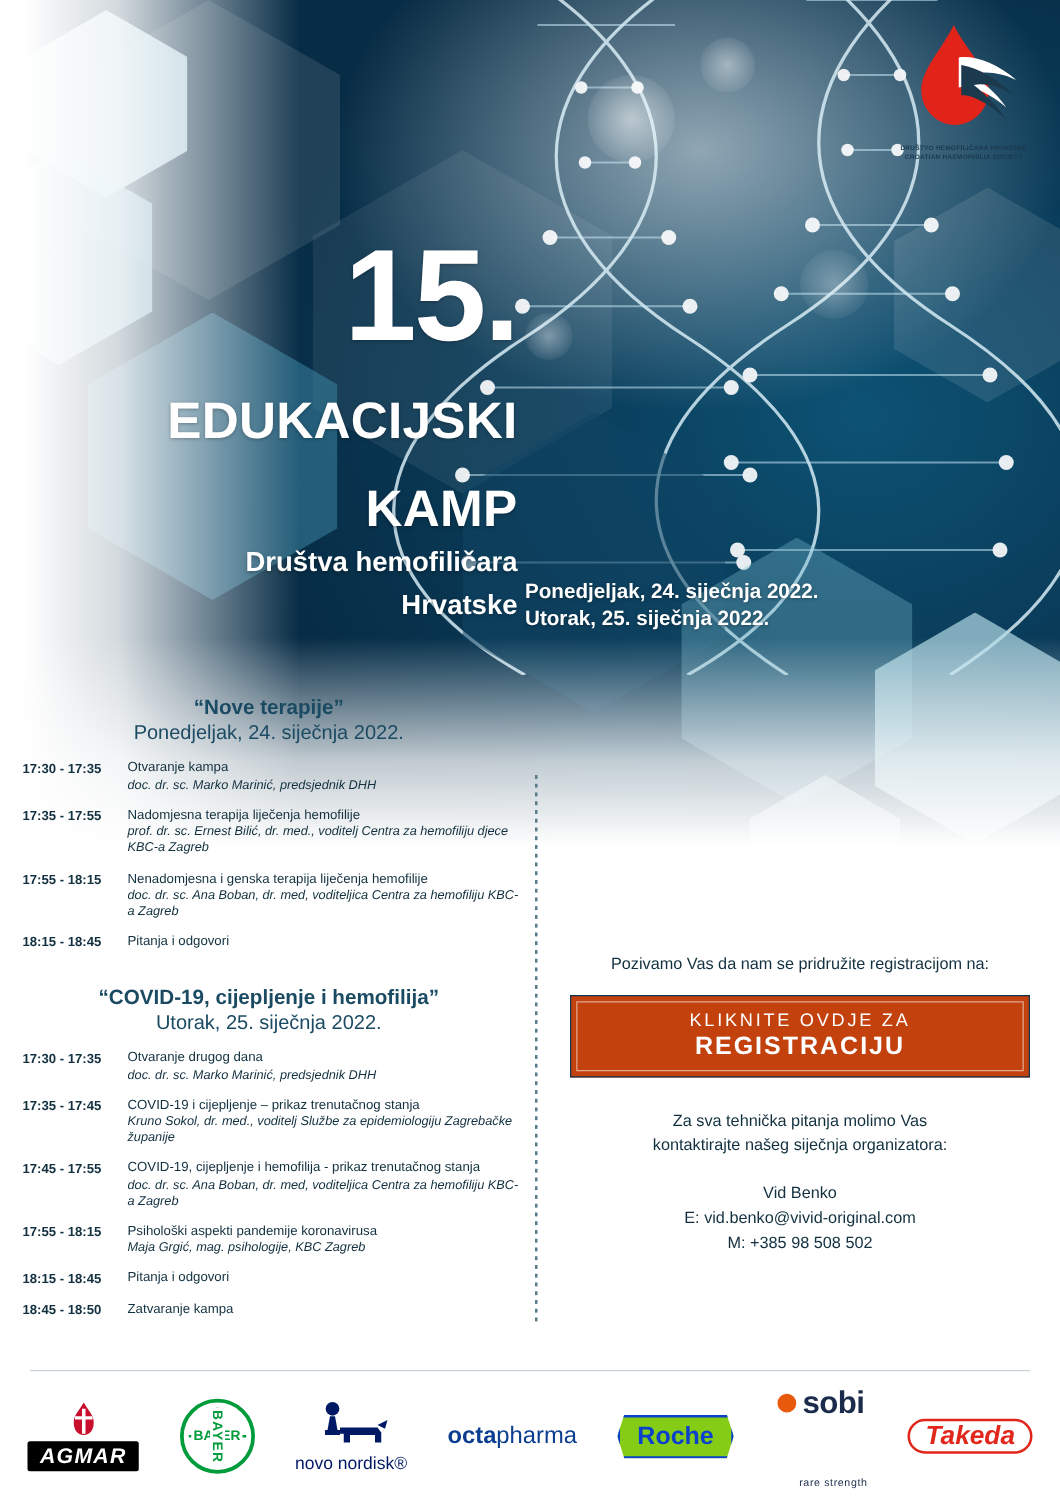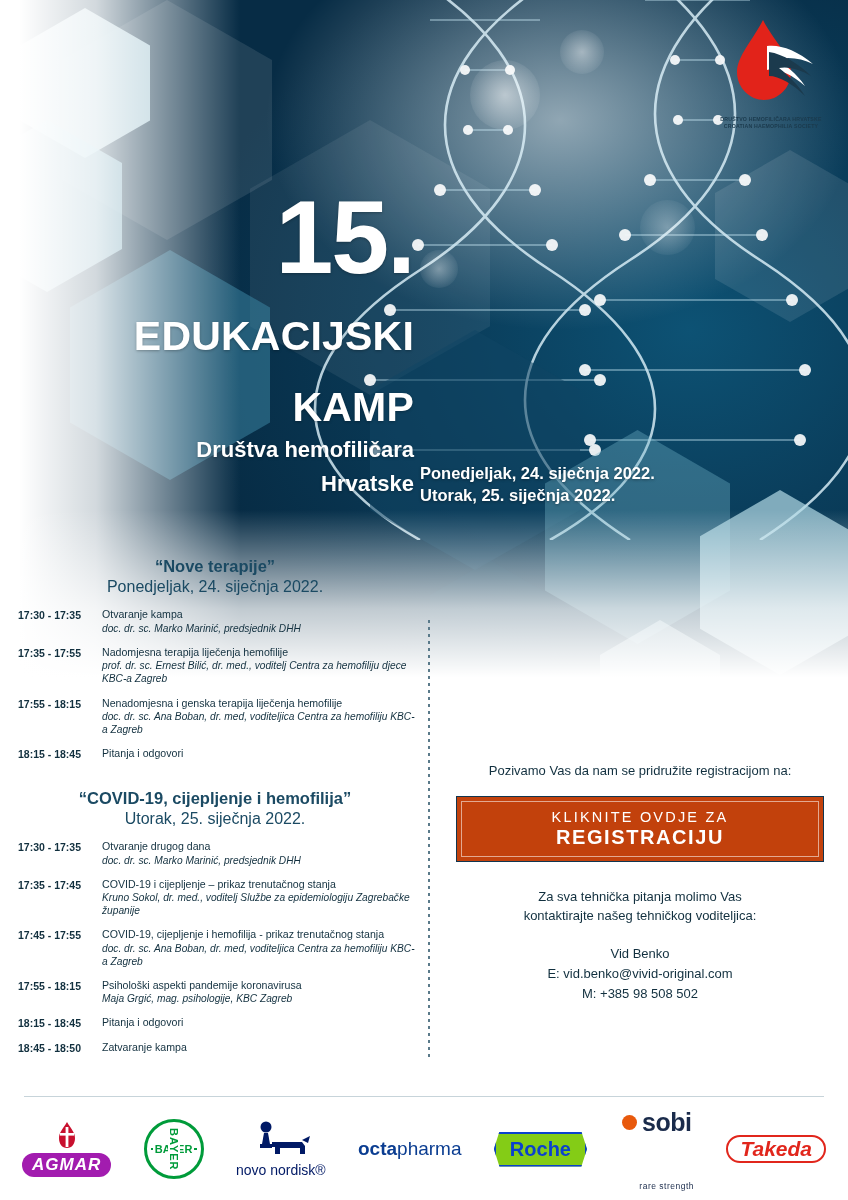--- a/index.html
+++ b/index.html
@@ -160,22 +160,22 @@
   }
   .sponsors {
     position: absolute; left: 0; top: 1106px; width: 848px; height: 86px;
     display: flex; align-items: center; justify-content: space-between;
     padding: 0 22px;
   }
   .sp { display: flex; align-items: center; justify-content: center; }
 
   .sp-agmar { flex-direction: column; }
   .agmar-word {
-    background: #a21caf; color: #ffffff; font-weight: 700; font-style: italic;
-    font-size: 17px; letter-spacing: 1px; padding: 2px 10px; border-radius: 12px; margin-top: 2px;
+    background: #000000; color: #ffffff; font-weight: 700; font-style: italic;
+    font-size: 17px; letter-spacing: 1px; padding: 2px 10px; border-radius: 2px; margin-top: 2px;
   }
   .bayer-ring {
     width: 60px; height: 60px; border-radius: 50%; border: 3px solid #009b3a;
     display: flex; align-items: center; justify-content: center; position: relative;
   }
   .bayer-ring .cross-h, .bayer-ring .cross-v {
     position: absolute; background: #009b3a;
   }
   .bayer-ring .cross-h { left: 4px; right: 4px; height: 2px; top: 50%; margin-top: -1px; }
   .bayer-ring .cross-v { top: 4px; bottom: 4px; width: 2px; left: 50%; margin-left: -1px; }
@@ -400,21 +400,21 @@
   <div class="right-col">
     <div class="invite">Pozivamo Vas da nam se pridružite registracijom na:</div>
 
     <div class="reg-button">
       <div class="reg-l1">KLIKNITE OVDJE ZA</div>
       <div class="reg-l2">REGISTRACIJU</div>
     </div>
 
     <div class="tech">
       <div>Za sva tehnička pitanja molimo Vas</div>
-      <div>kontaktirajte našeg tehničkog voditeljica:</div>
+      <div>kontaktirajte našeg siječnja organizatora:</div>
     </div>
 
     <div class="contact">
       <div>Vid Benko</div>
       <div>E: vid.benko@vivid-original.com</div>
       <div>M: +385 98 508 502</div>
     </div>
   </div>
 
   <div class="footer-rule"></div>

